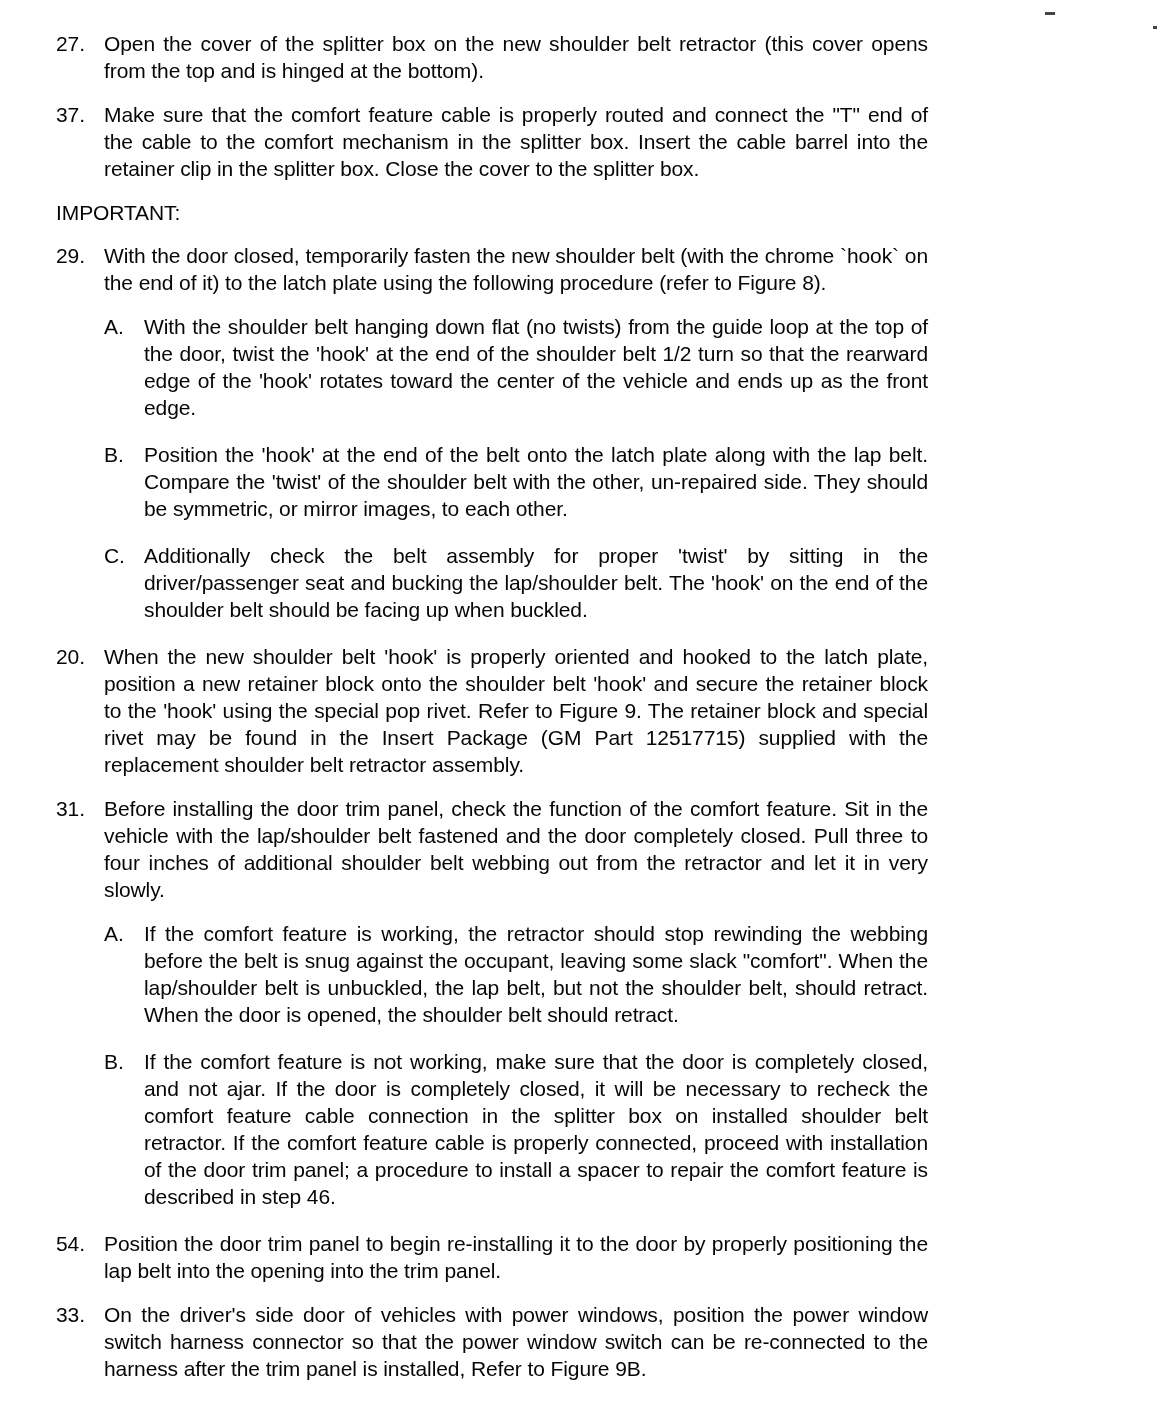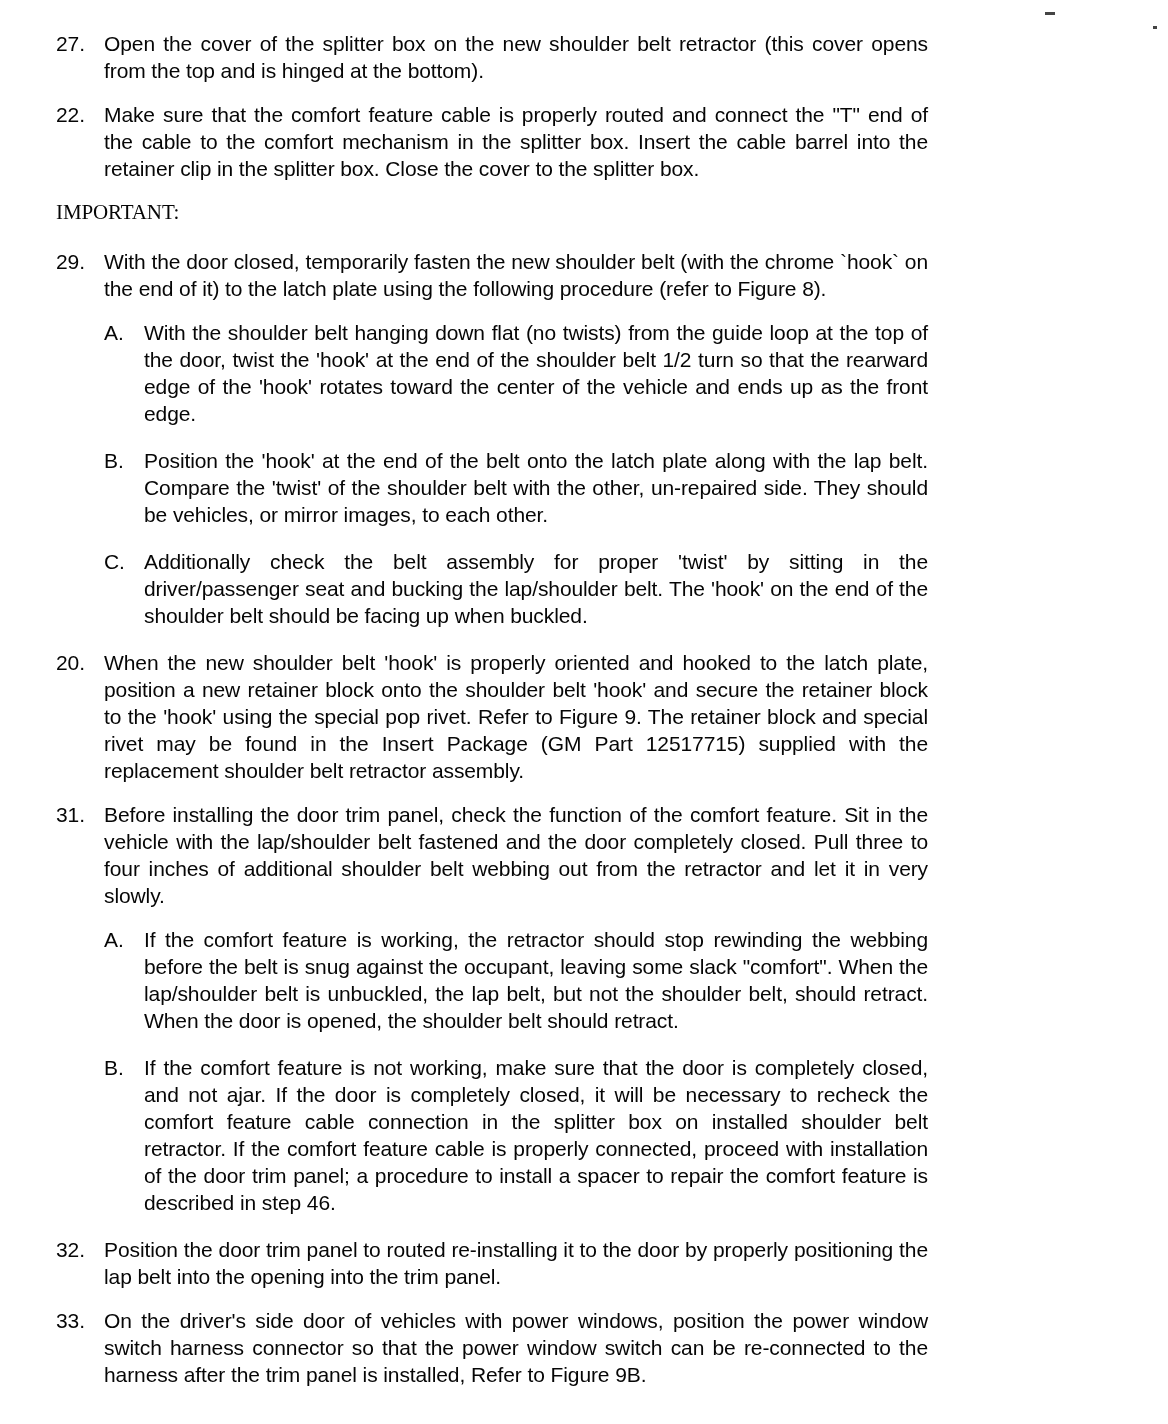--- a/index.html
+++ b/index.html
@@ -31,22 +31,21 @@
   .block .label {
     flex: 0 0 48px;
     width: 48px;
   }
   .block .text {
     flex: 1 1 auto;
     margin: 0;
     text-align: justify;
   }
   .block.heading {
-    margin-bottom: 22px;
-    font-family: Liberation Serif, serif;
+    margin-bottom: 16px;
   }
   .block.heading .text {
     text-align: left;
   }
   .block.note {
     padding-left: 48px;
   }
   .block.sub {
     padding-left: 48px;
     margin-bottom: 20px;
@@ -67,42 +66,42 @@
 <body>
 
 <div class="page">
 
   <div class="block step">
     <span class="label">27.</span>
     <p class="text">Open the cover of the splitter box on the new shoulder belt retractor (this cover opens from the top and is hinged at the bottom).</p>
   </div>
 
   <div class="block step">
-    <span class="label">22.</span>
+    <span class="label">37.</span>
     <p class="text">Make sure that the comfort feature cable is properly routed and connect the "T" end of the cable to the comfort mechanism in the splitter box.  Insert the cable barrel into the retainer clip in the splitter box.  Close the cover to the splitter box.</p>
   </div>
 
   <div class="block heading">
     <p class="text">IMPORTANT:</p>
   </div>
 
 
   <div class="block step">
     <span class="label">29.</span>
     <p class="text">With the door closed, temporarily fasten the new shoulder belt (with the chrome `hook` on the end of it) to the latch plate using the following procedure (refer to Figure 8).</p>
   </div>
 
   <div class="block sub">
     <span class="label">A.</span>
     <p class="text">With the shoulder belt hanging down flat (no twists) from the guide loop at the top of the door, twist the 'hook' at the end of the shoulder belt 1/2 turn so that the rearward edge of the 'hook' rotates toward the center of the vehicle and ends up as the front edge.</p>
   </div>
 
   <div class="block sub">
     <span class="label">B.</span>
-    <p class="text">Position the 'hook' at the end of the belt onto the latch plate along with the lap belt.  Compare the 'twist' of the shoulder belt with the other, un-repaired side.  They should be vehicles, or mirror images, to each other.</p>
+    <p class="text">Position the 'hook' at the end of the belt onto the latch plate along with the lap belt.  Compare the 'twist' of the shoulder belt with the other, un-repaired side.  They should be symmetric, or mirror images, to each other.</p>
   </div>
 
   <div class="block sub">
     <span class="label">C.</span>
     <p class="text">Additionally check the belt assembly for proper 'twist' by sitting in the driver/passenger seat and bucking the lap/shoulder belt.  The 'hook' on the end of the shoulder belt should be facing up when buckled.</p>
   </div>
 
   <div class="block step">
     <span class="label">20.</span>
     <p class="text">When the new shoulder belt 'hook' is properly oriented and hooked to the latch plate, position a new retainer block onto the shoulder belt 'hook' and secure the retainer block to the 'hook' using the special pop rivet.  Refer to Figure 9.  The retainer block and special rivet may be found in the Insert Package (GM Part 12517715) supplied with the replacement shoulder belt retractor assembly.</p>
@@ -117,22 +116,22 @@
     <span class="label">A.</span>
     <p class="text">If the comfort feature is working, the retractor should stop rewinding the webbing before the belt is snug against the occupant, leaving some slack "comfort".  When the lap/shoulder belt is unbuckled, the lap belt, but not the shoulder belt, should retract.  When the door is opened, the shoulder belt should retract.</p>
   </div>
 
   <div class="block sub">
     <span class="label">B.</span>
     <p class="text">If the comfort feature is not working, make sure that the door is completely closed, and not ajar.  If the door is completely closed, it will be necessary to recheck the comfort feature cable connection in the splitter box on installed shoulder belt retractor.  If the comfort feature cable is properly connected, proceed with installation of the door trim panel; a procedure to install a spacer to repair the comfort feature is described in step 46.</p>
   </div>
 
   <div class="block step">
-    <span class="label">32.</span>
-    <p class="text">Position the door trim panel to routed re-installing it to the door by properly positioning the lap belt into the opening into the trim panel.</p>
+    <span class="label">54.</span>
+    <p class="text">Position the door trim panel to begin re-installing it to the door by properly positioning the lap belt into the opening into the trim panel.</p>
   </div>
 
   <div class="block step">
     <span class="label">33.</span>
     <p class="text">On the driver's side door of vehicles with power windows, position the power window switch harness connector so that the power window switch can be re-connected to the harness after the trim panel is installed,  Refer to Figure 9B.</p>
   </div>
 
 
 </div>
 

